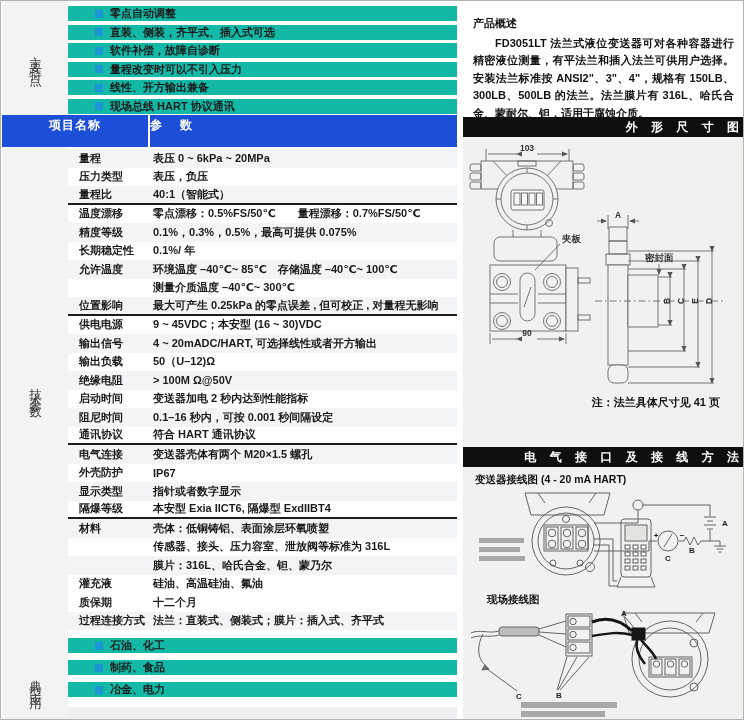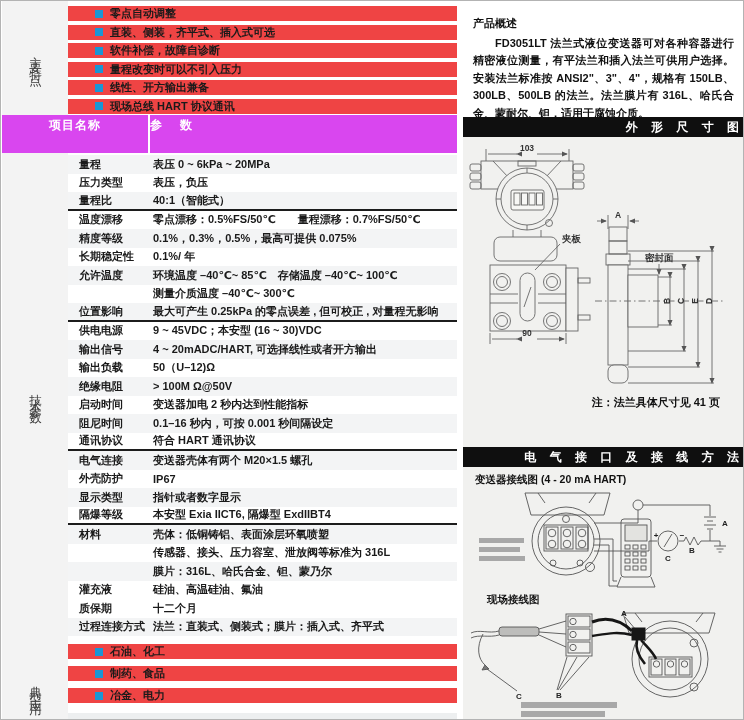--- a/index.html
+++ b/index.html
@@ -8,24 +8,24 @@
 
   .left-col  { position:absolute; left:1px; top:0; width:455px; height:719px; }
   .right-col { position:absolute; left:462px; top:0; width:281px; height:719px; }
 
   .flexrow { display:flex; }
   .v-cell { width:66px; flex:0 0 66px; background:#f3f3f3; display:flex; align-items:center; justify-content:center; }
   .v-label { writing-mode:vertical-rl; text-orientation:upright; letter-spacing:6px; font-size:12.5px; color:#3c3c3c; font-weight:500; }
 
   .features-block { height:114px; }
   .features-list { flex:1; padding-top:5px; }
-  .stripe-item { height:15px; margin-bottom:3.5px; background:#ef4444; display:flex; align-items:center; padding-left:27px; font-size:11px; font-weight:700; color:#1a1a1a; }
+  .stripe-item { height:15px; margin-bottom:3.5px; background:#14b8a6; display:flex; align-items:center; padding-left:27px; font-size:11px; font-weight:700; color:#1a1a1a; }
   .bullet { width:8px; height:8px; background:#1a96d5; margin-right:7px; flex:0 0 8px; }
 
-  .table-header { height:38px; background:#d946ef; display:flex; align-items:stretch; color:#fff; font-size:12px; font-weight:700; }
+  .table-header { height:32px; background:#1d4ed8; display:flex; align-items:stretch; color:#fff; font-size:12px; font-weight:700; }
   .th1 { width:146px; text-align:center; line-height:20px; letter-spacing:1px; }
   .th-div { width:2px; background:#fff; }
   .th2 { flex:1; text-align:left; line-height:20px; letter-spacing:3px; }
 
   .table-wrap { height:485px; }
   .table-wrap .v-cell { height:485px; }
   .spec-table { flex:1; padding:2px 0; }
   .trow { display:flex; height:18.5px; align-items:center; font-size:11px; color:#1a1a1a; }
   .trow.shade { background:#f3f4f5; }
   .trow.thick { border-bottom:2px solid #1c1c1c; }

